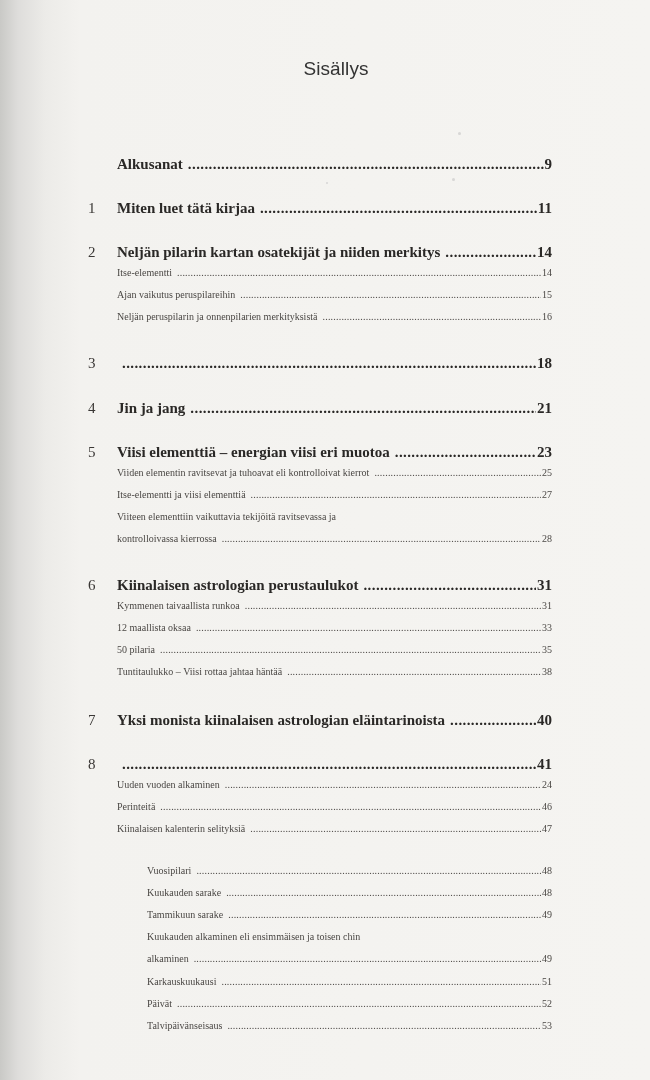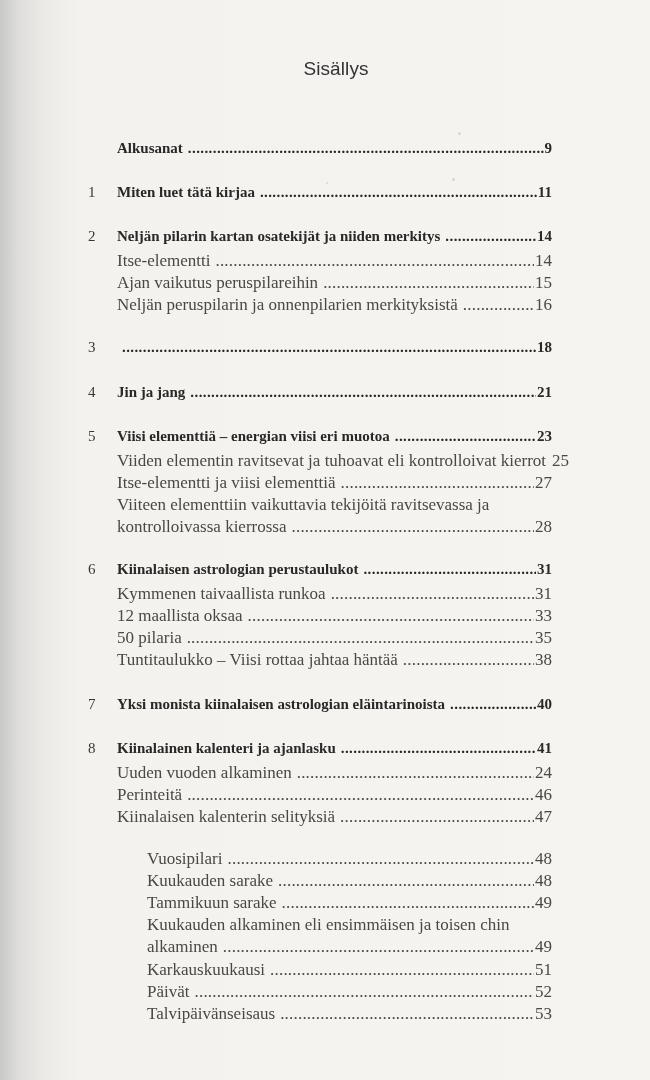--- a/index.html
+++ b/index.html
@@ -8,26 +8,26 @@
     background: linear-gradient(to right, #c9c9c6 0px, #dedddb 18px, #ecebe8 45px, #f3f2ef 80px, #f5f4f1 100%);
     font-family: "Liberation Serif", "DejaVu Serif", serif;
     color:#2a2826;
   }
   .page-title {
     position:absolute; left:0; width:642px; top:58px; text-align:center;
     font-family: "Liberation Sans", "DejaVu Sans", sans-serif;
     font-size:19px; color:#333; letter-spacing:0.1px;
     padding-left:30px; box-sizing:border-box;
   }
-  .toc { position:absolute; left:0; top:0; width:650px; height:776px; }
+  .toc { position:absolute; left:0; top:16px; width:650px; height:776px; }
   .row {
     position:absolute; left:117px; width:435px; height:20px;
     display:flex; align-items:baseline; white-space:nowrap;
   }
-  .row.sub { font-size:17px; color:#4a4744; }
+  .row.sub { font-size:10px; color:#4a4744; }
   .row.main { font-size:15px; font-weight:bold; color:#2a2826; }
   .row.subsub { left:147px; width:405px;margin-top:20px; }
   .num {
     position:absolute; left:-29px; font-size:15px; font-weight:normal; color:#3a3735;
   }
   .label { flex:0 0 auto; }
   .leader {
     flex:1 1 auto; overflow:hidden; margin:0 1px 0 5px;
   }
   .leader::after {
@@ -147,21 +147,20 @@
 
   <div class="row main" style="top:696px">
     <span class="num">7</span>
     <span class="label">Yksi monista kiinalaisen astrologian eläintarinoista</span>
     <span class="leader"></span>
     <span class="page">40</span>
   </div>
 
   <div class="row main" style="top:740px">
     <span class="num">8</span>
-    <span class="label">Kiinalainen kalenteri ja ajanlasku</span>
     <span class="leader"></span>
     <span class="page">41</span>
   </div>
   <div class="row sub" style="top:763px">
     <span class="label">Uuden vuoden alkaminen</span>
     <span class="leader"></span>
     <span class="page">24</span>
   </div>
   <div class="row sub" style="top:785px">
     <span class="label">Perinteitä</span>

